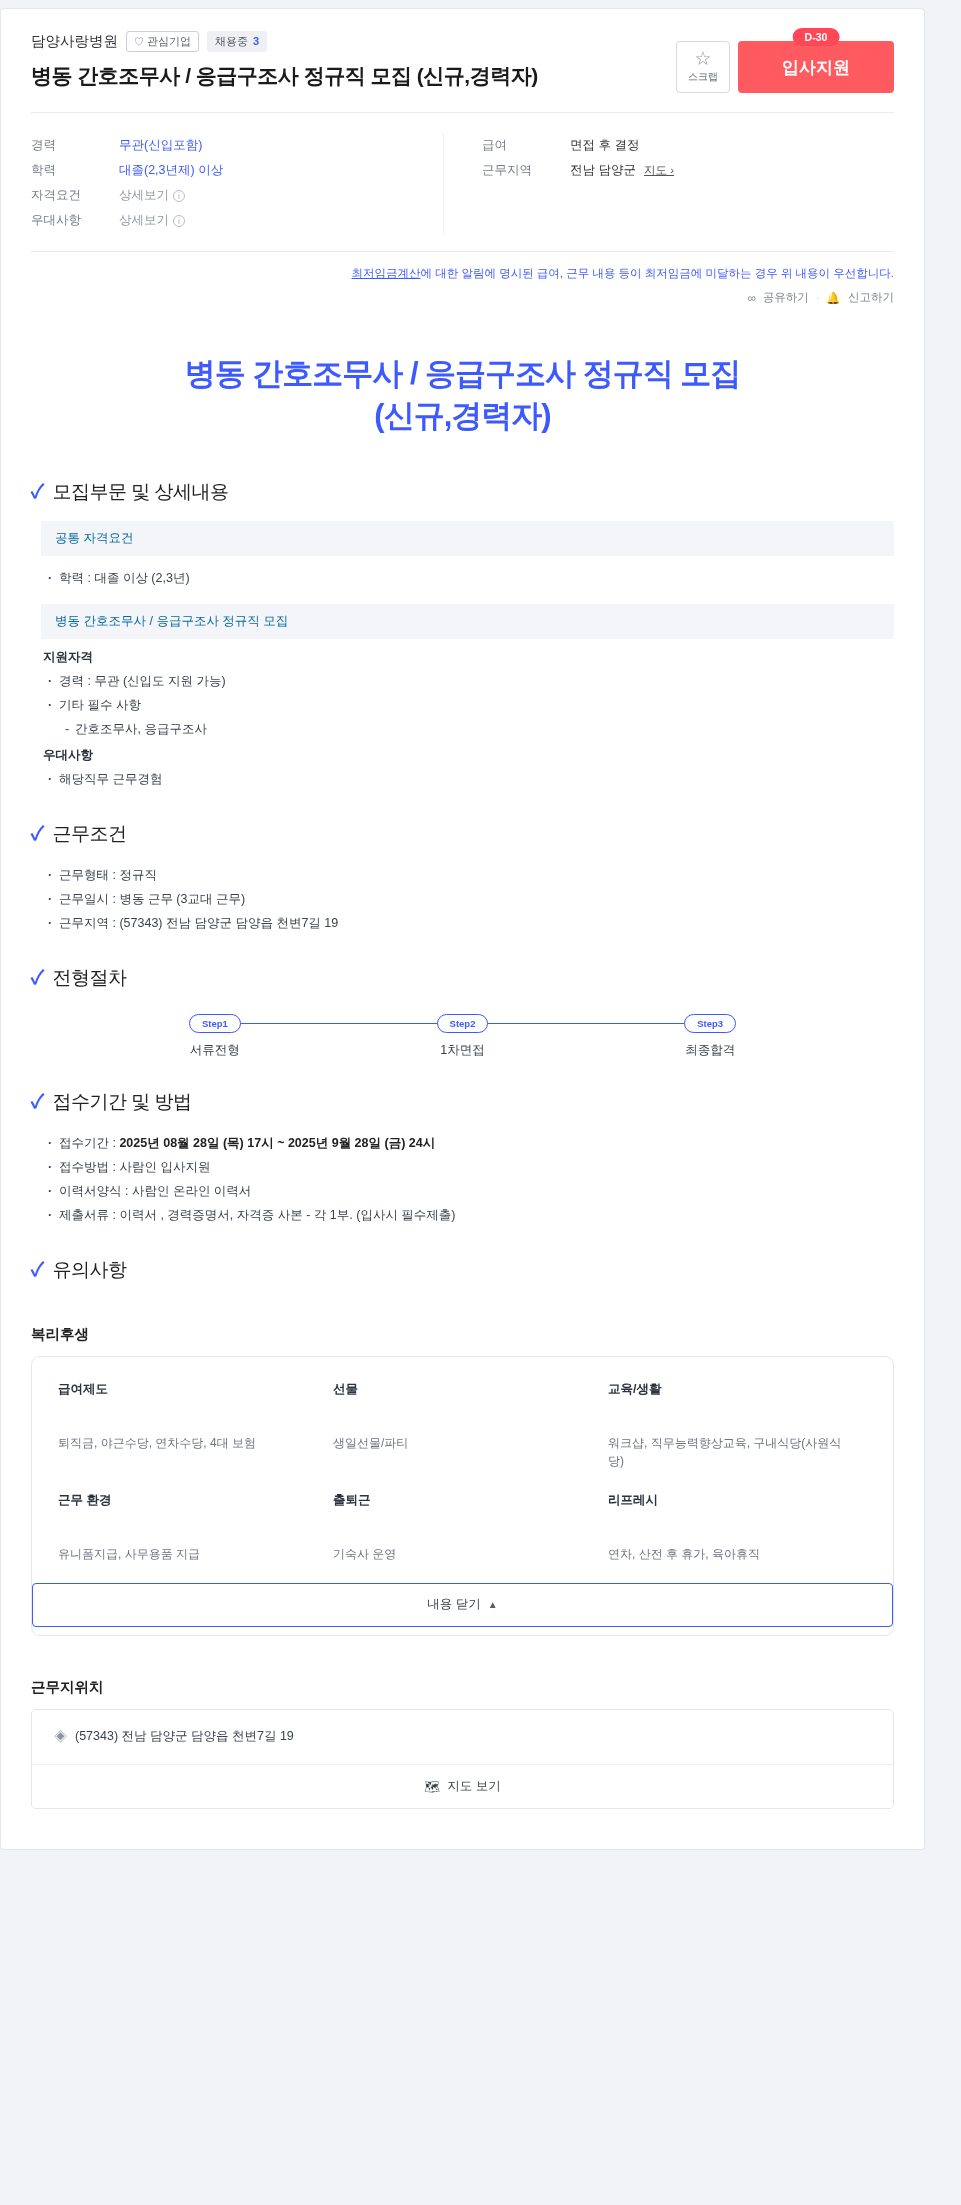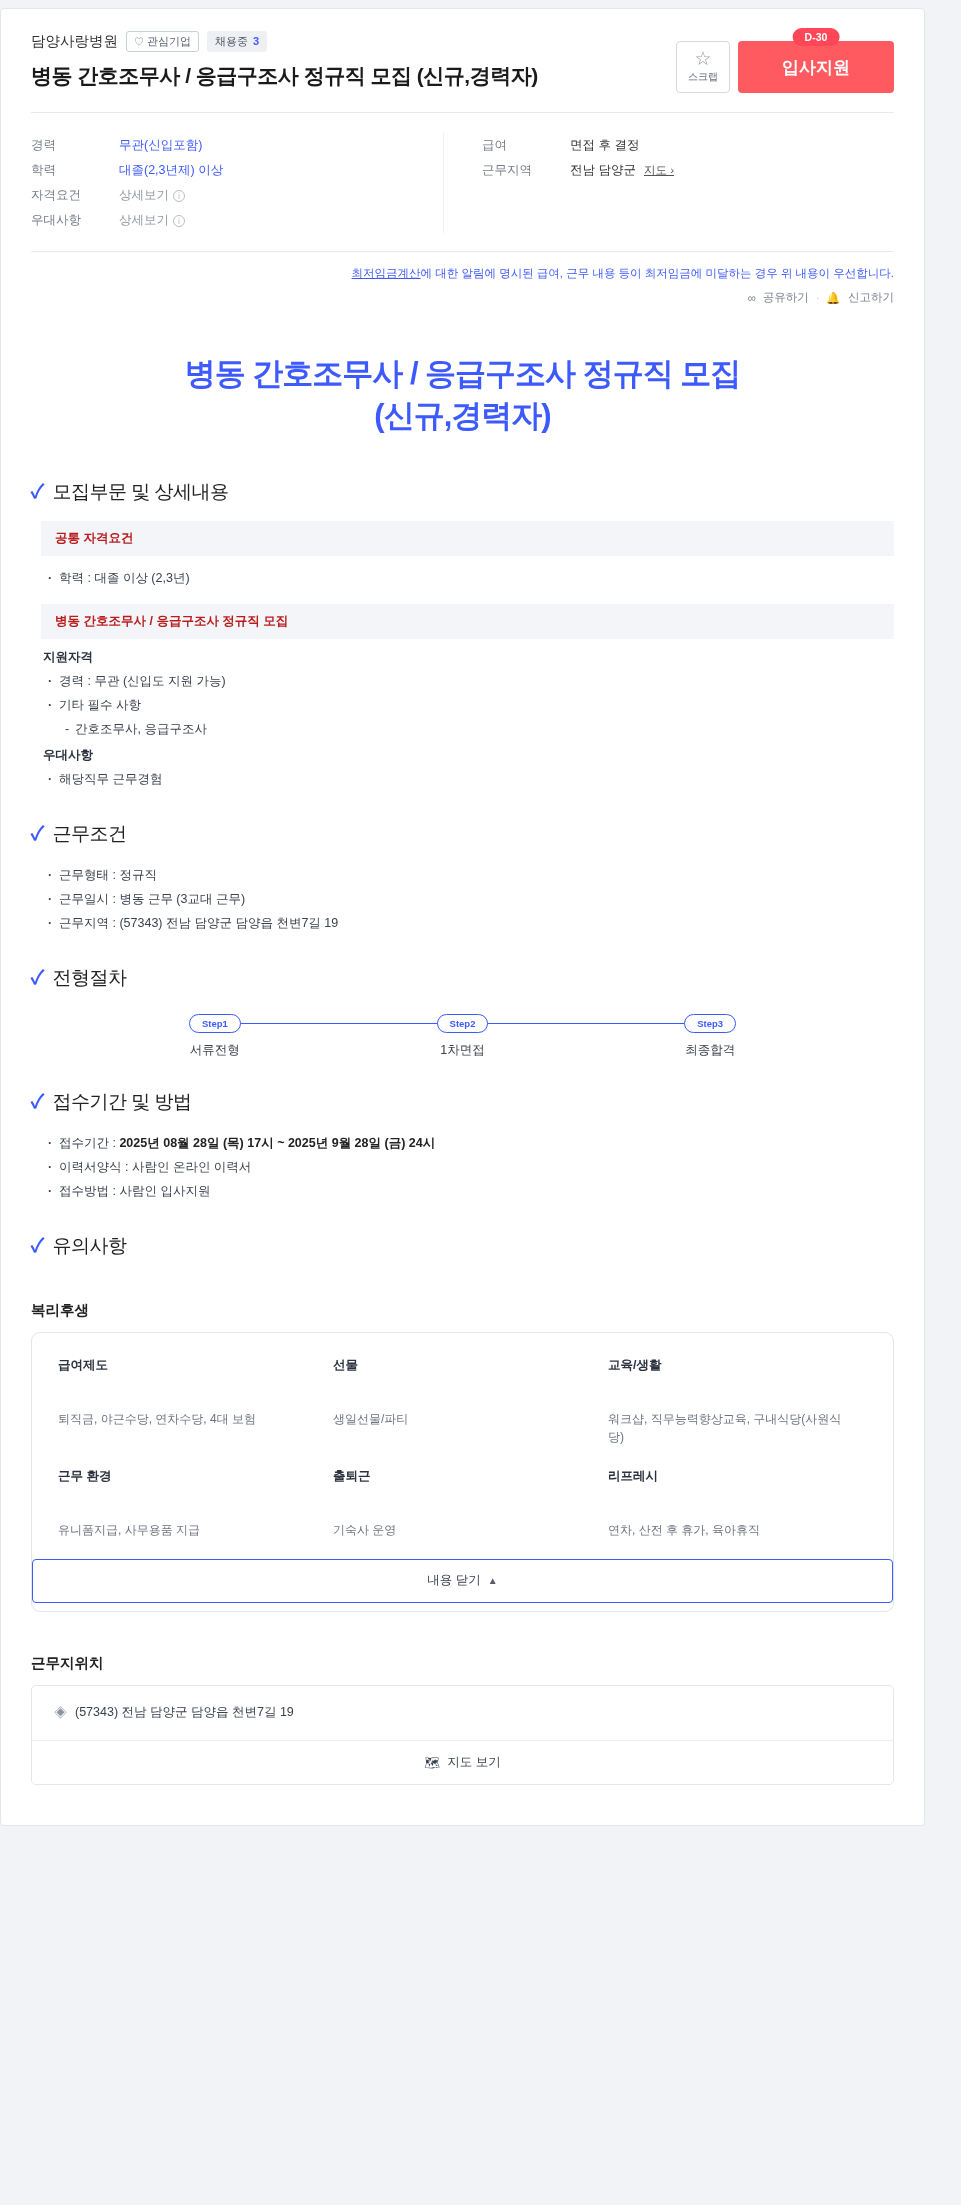--- a/index.html
+++ b/index.html
@@ -191,22 +191,22 @@
     color: #3d5afe;
     font-size: 19px;
     font-weight: 700;
     line-height: 1;
   }
   .sec-body { padding-left: 10px; }
   .gray-bar {
     background: #f4f5f8;
     padding: 9px 14px;
     font-size: 12.5px;
-    font-weight: 700;
-    color: #b91c1c;
+    font-weight: 400;
+    color: #0369a1;
     margin: 14px 0 10px 0;
   }
   .bullet {
     font-size: 12.5px;
     color: #3b424e;
     line-height: 24px;
     padding-left: 18px;
     position: relative;
   }
   .bullet::before {
@@ -470,22 +470,23 @@
 
       <div class="sec" style="margin-top:30px">
         <div class="sec-head">
           <span class="check">✓</span>
           <span>접수기간 및 방법</span>
         </div>
         <div class="sec-body">
           <div class="bullet strong">
             <span>접수기간 : </span><b>2025년 08월 28일 (목) 17시 ~ 2025년 9월 28일 (금) 24시</b>
           </div>
+          <div class="bullet">접수방법 : 사람인 입사지원</div>
           <div class="bullet">이력서양식 : 사람인 온라인 이력서</div>
-          <div class="bullet">접수방법 : 사람인 입사지원</div>
+          <div class="bullet">제출서류 : 이력서 , 경력증명서, 자격증 사본 - 각 1부. (입사시 필수제출)</div>
         </div>
       </div>
 
       <div class="sec" style="margin-top:30px">
         <div class="sec-head">
           <span class="check">✓</span>
           <span>유의사항</span>
         </div>
       </div>
 

